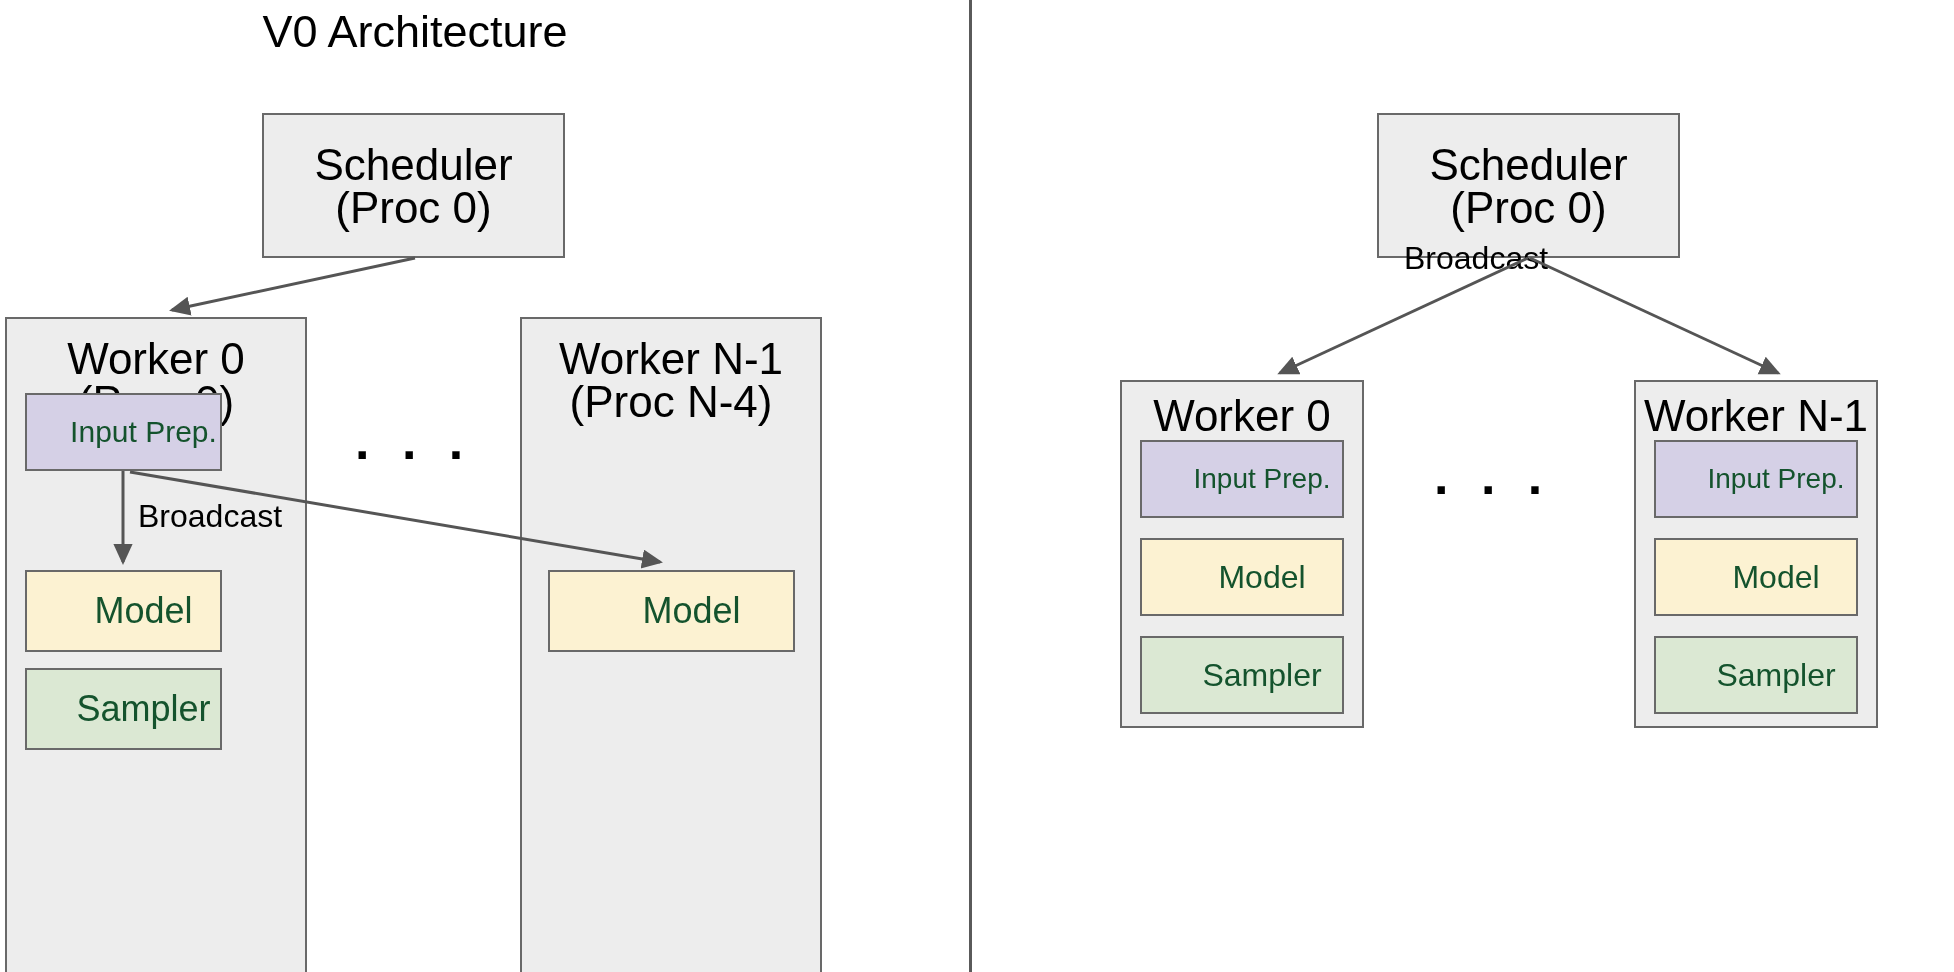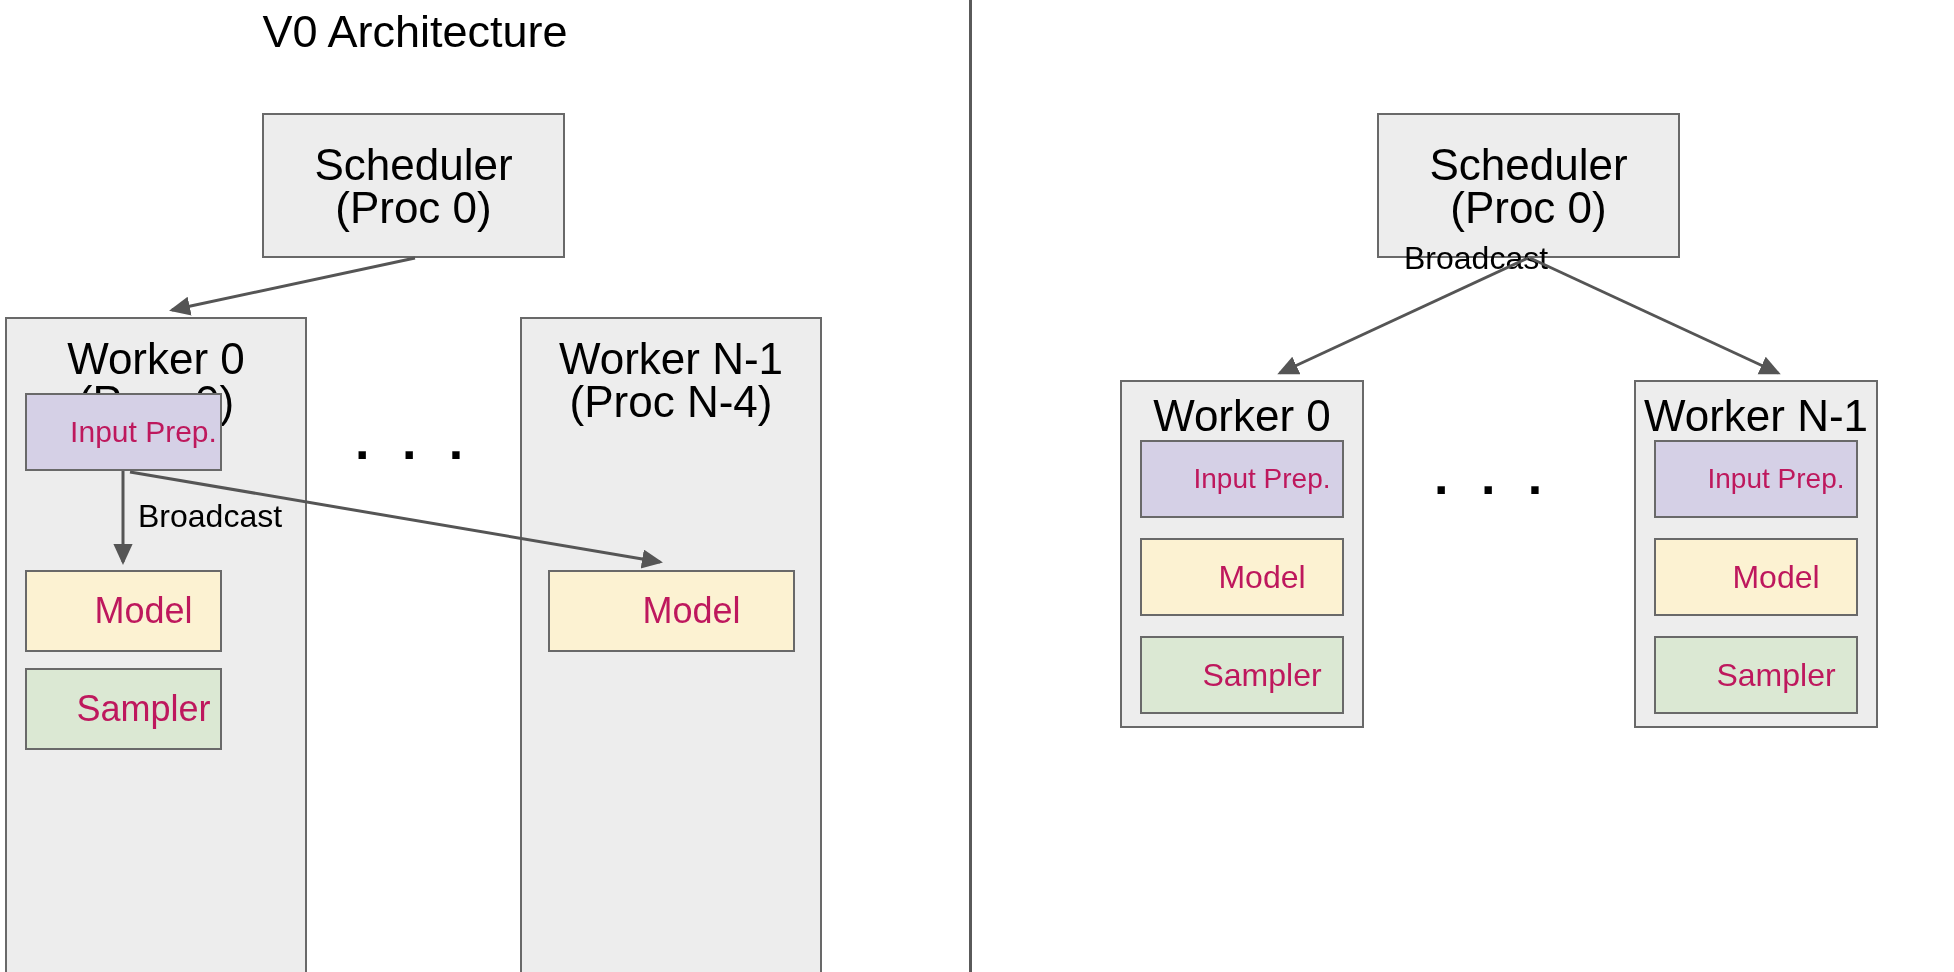--- a/index.html
+++ b/index.html
@@ -77,21 +77,21 @@
 
   
   .chip {
     position: absolute;
     box-sizing: border-box;
     border: 2px solid #696969;
     display: flex;
     align-items: center;
     justify-content: center;
     text-align: center;
-    color: #be185d;
+    color: #14532d;
     padding-left: 40px;
   }
   .chip-input  { background: #d5d0e6; }
   .chip-model  { background: #fcf2d2; }
   .chip-sampler{ background: #dbe8d3; }
 
   
   .ellipsis {
     position: absolute;
     font-size: 52px;

